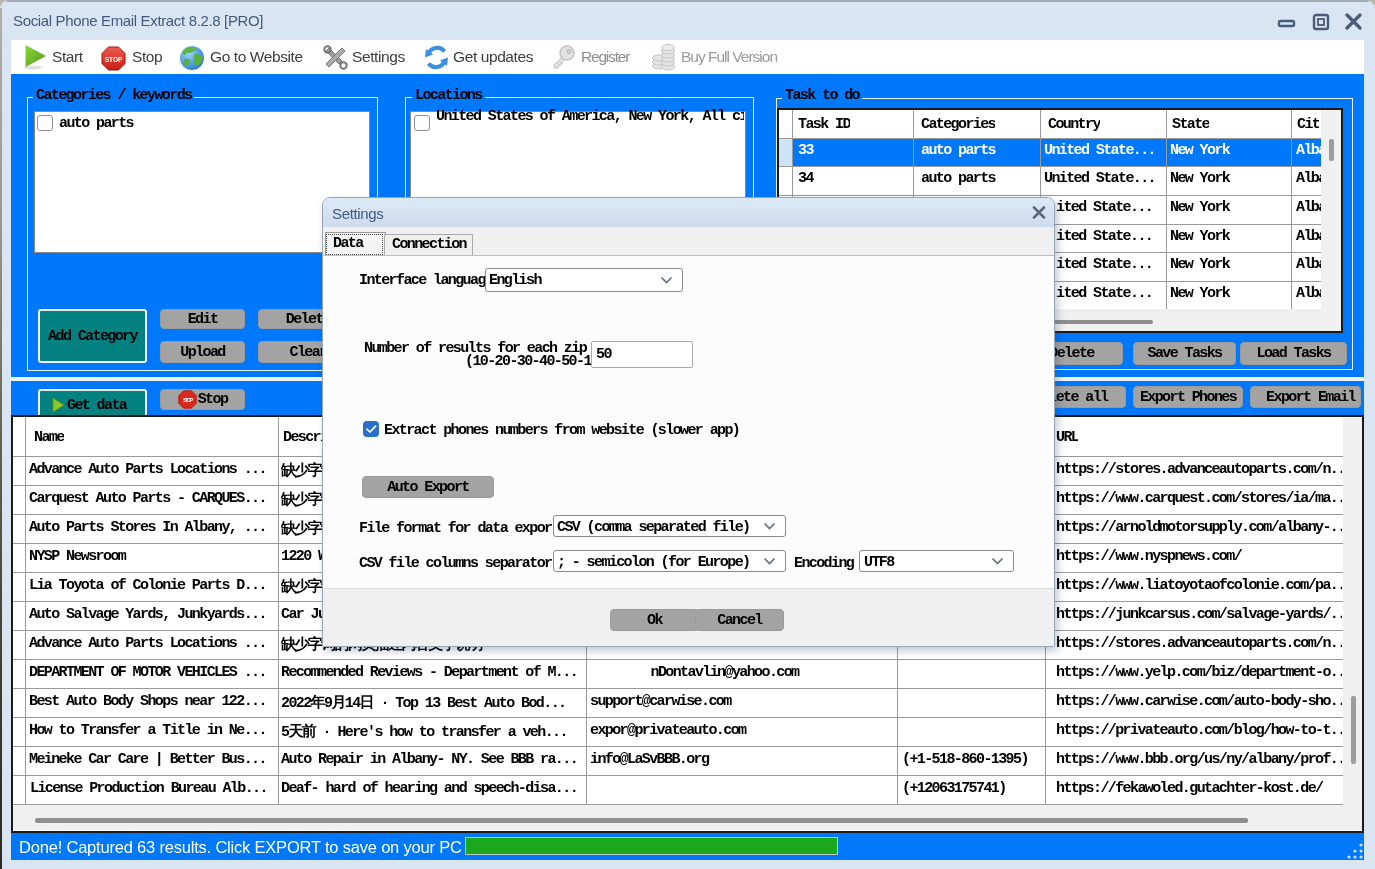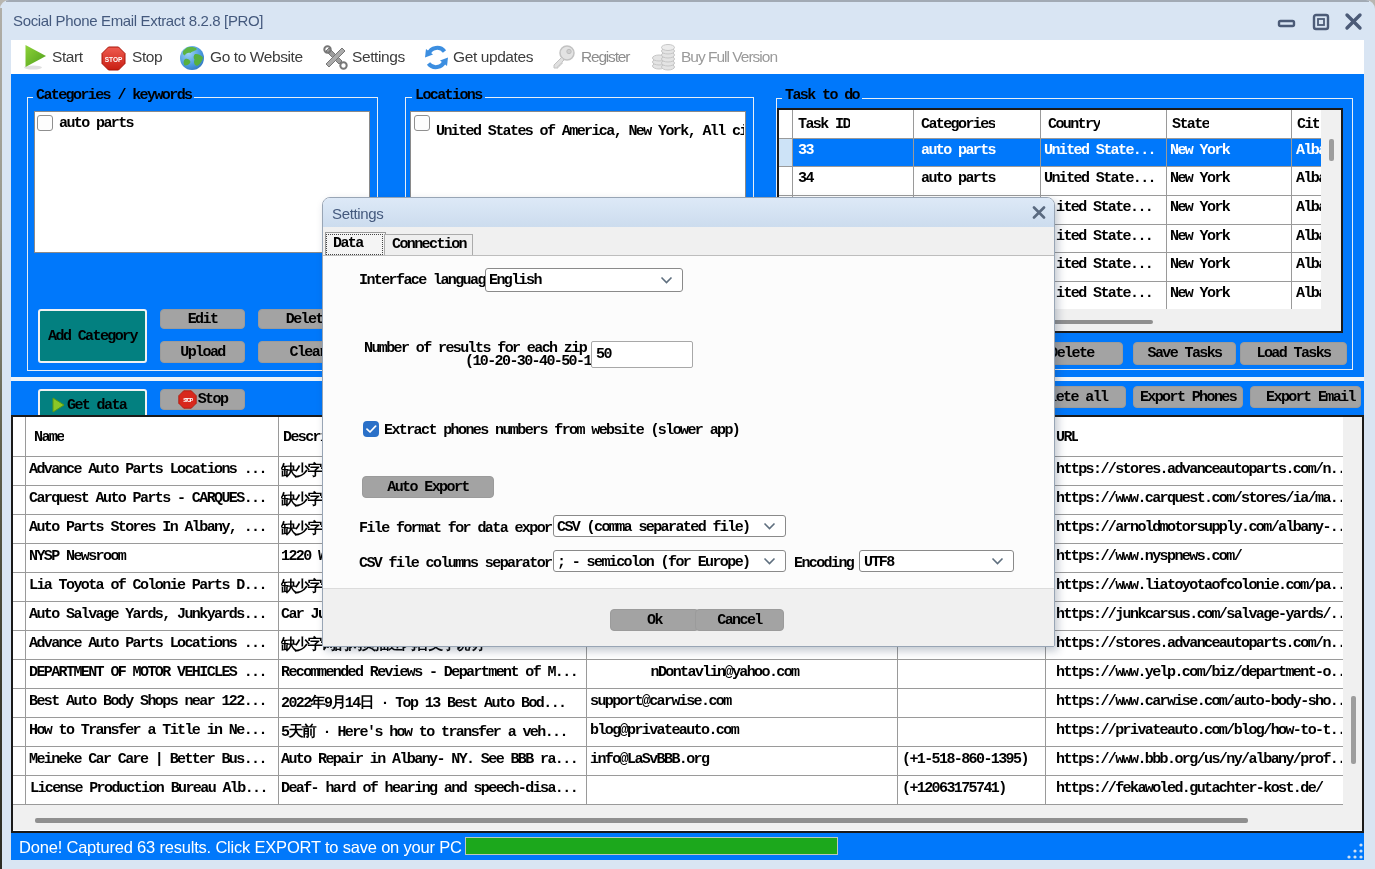--- a/index.html
+++ b/index.html
@@ -125,21 +125,21 @@
   <div class="tealbtn mono" style="left:38px;top:309px;width:109px;height:54px;">Add Category</div>
   <div class="btn mono" style="left:160px;top:309px;width:85px;height:20px;">Edit</div>
   <div class="btn mono" style="left:160px;top:341px;width:85px;height:22px;">Upload</div>
   <div class="btn mono" style="left:258px;top:309px;width:100px;height:20px;">Delete</div>
   <div class="btn mono" style="left:258px;top:341px;width:100px;height:22px;">Clear</div>
 
   <div class="gbox" style="left:405px;top:97px;width:349px;height:274px;"></div>
   <div class="abs mono" style="left:412px;top:87px;background:#0078fb;padding:0 3px;">Locations</div>
   <div class="whitebox" style="left:410px;top:111px;width:336px;height:142px;"></div>
   <div class="abs" style="left:414px;top:115px;width:14px;height:14px;background:#fdfdfd;border:1px solid #8f8f8f;border-radius:3px;"></div>
-  <div class="abs mono cell" style="left:436px;top:123px;width:308px;">United States of America, New York, All ci</div>
+  <div class="abs mono cell" style="left:436px;top:108px;width:308px;">United States of America, New York, All ci</div>
 
   <div class="gbox" style="left:776px;top:98px;width:577px;height:272px;"></div>
   <div class="abs mono" style="left:782px;top:87px;background:#0078fb;padding:0 3px;">Task to do</div>
 
   <div class="abs" style="left:777px;top:108px;width:566px;height:225px;background:#fff;border:2px solid #1a1a1a;box-sizing:border-box;"></div>
   <div id="tasktable">
   <div class="abs" style="left:779px;top:138px;width:13px;height:28px;background:#cde3f7;"></div>
   <div class="abs" style="left:792px;top:138px;width:529px;height:28px;background:#0078fb;"></div>
   <div class="abs" style="left:1321px;top:110px;width:20px;height:221px;background:#f0f0f0;"></div>
   <div class="abs" style="left:1329px;top:139px;width:5px;height:22px;background:#9d9d9d;border-radius:2px;"></div>
@@ -263,21 +263,21 @@
   <div class="abs mono cell" style="left:29px;top:664px;width:245px;">DEPARTMENT OF MOTOR VEHICLES ...</div>
   <div class="abs mono cell" style="left:281px;top:664px;width:301px;">Recommended Reviews - Department of M...</div>
   <div class="abs mono cell" style="left:573px;top:664px;width:303px;text-align:center;">nDontavlin@yahoo.com</div>
   <div class="abs mono cell" style="left:1056px;top:664px;width:286px;">https://www.yelp.com/biz/department-o..</div>
   <div class="abs mono cell" style="left:29px;top:693px;width:245px;">Best Auto Body Shops near 122...</div>
   <div class="abs mono cell" style="left:281px;top:693px;width:301px;">2022年9月14日 · Top 13 Best Auto Bod...</div>
   <div class="abs mono cell" style="left:590px;top:693px;width:303px;">support@carwise.com</div>
   <div class="abs mono cell" style="left:1056px;top:693px;width:286px;font-family:Liberation Mono, monospace;">https://www.carwise.com/auto-body-sho..</div>
   <div class="abs mono cell" style="left:29px;top:722px;width:245px;">How to Transfer a Title in Ne...</div>
   <div class="abs mono cell" style="left:281px;top:722px;width:301px;">5天前 · Here's how to transfer a veh...</div>
-  <div class="abs mono cell" style="left:590px;top:722px;width:303px;">blog@privateauto.com</div>
+  <div class="abs mono cell" style="left:590px;top:722px;width:303px;">expor@privateauto.com</div>
   <div class="abs mono cell" style="left:1056px;top:722px;width:286px;">https://privateauto.com/blog/how-to-t..</div>
   <div class="abs mono cell" style="left:29px;top:751px;width:245px;">Meineke Car Care | Better Bus...</div>
   <div class="abs mono cell" style="left:281px;top:751px;width:301px;">Auto Repair in Albany- NY. See BBB ra...</div>
   <div class="abs mono cell" style="left:590px;top:751px;width:303px;">info@LaSvBBB.org</div>
   <div class="abs mono cell" style="left:902px;top:751px;width:139px;">(+1-518-860-1395)</div>
   <div class="abs mono cell" style="left:1056px;top:751px;width:286px;">https://www.bbb.org/us/ny/albany/prof..</div>
   <div class="abs mono cell" style="left:30px;top:780px;width:245px;">License Production Bureau Alb...</div>
   <div class="abs mono cell" style="left:281px;top:780px;width:301px;">Deaf- hard of hearing and speech-disa...</div>
   <div class="abs mono cell" style="left:902px;top:780px;width:139px;">(+12063175741)</div>
   <div class="abs mono cell" style="left:1056px;top:780px;width:286px;">https://fekawoled.gutachter-kost.de/</div>

